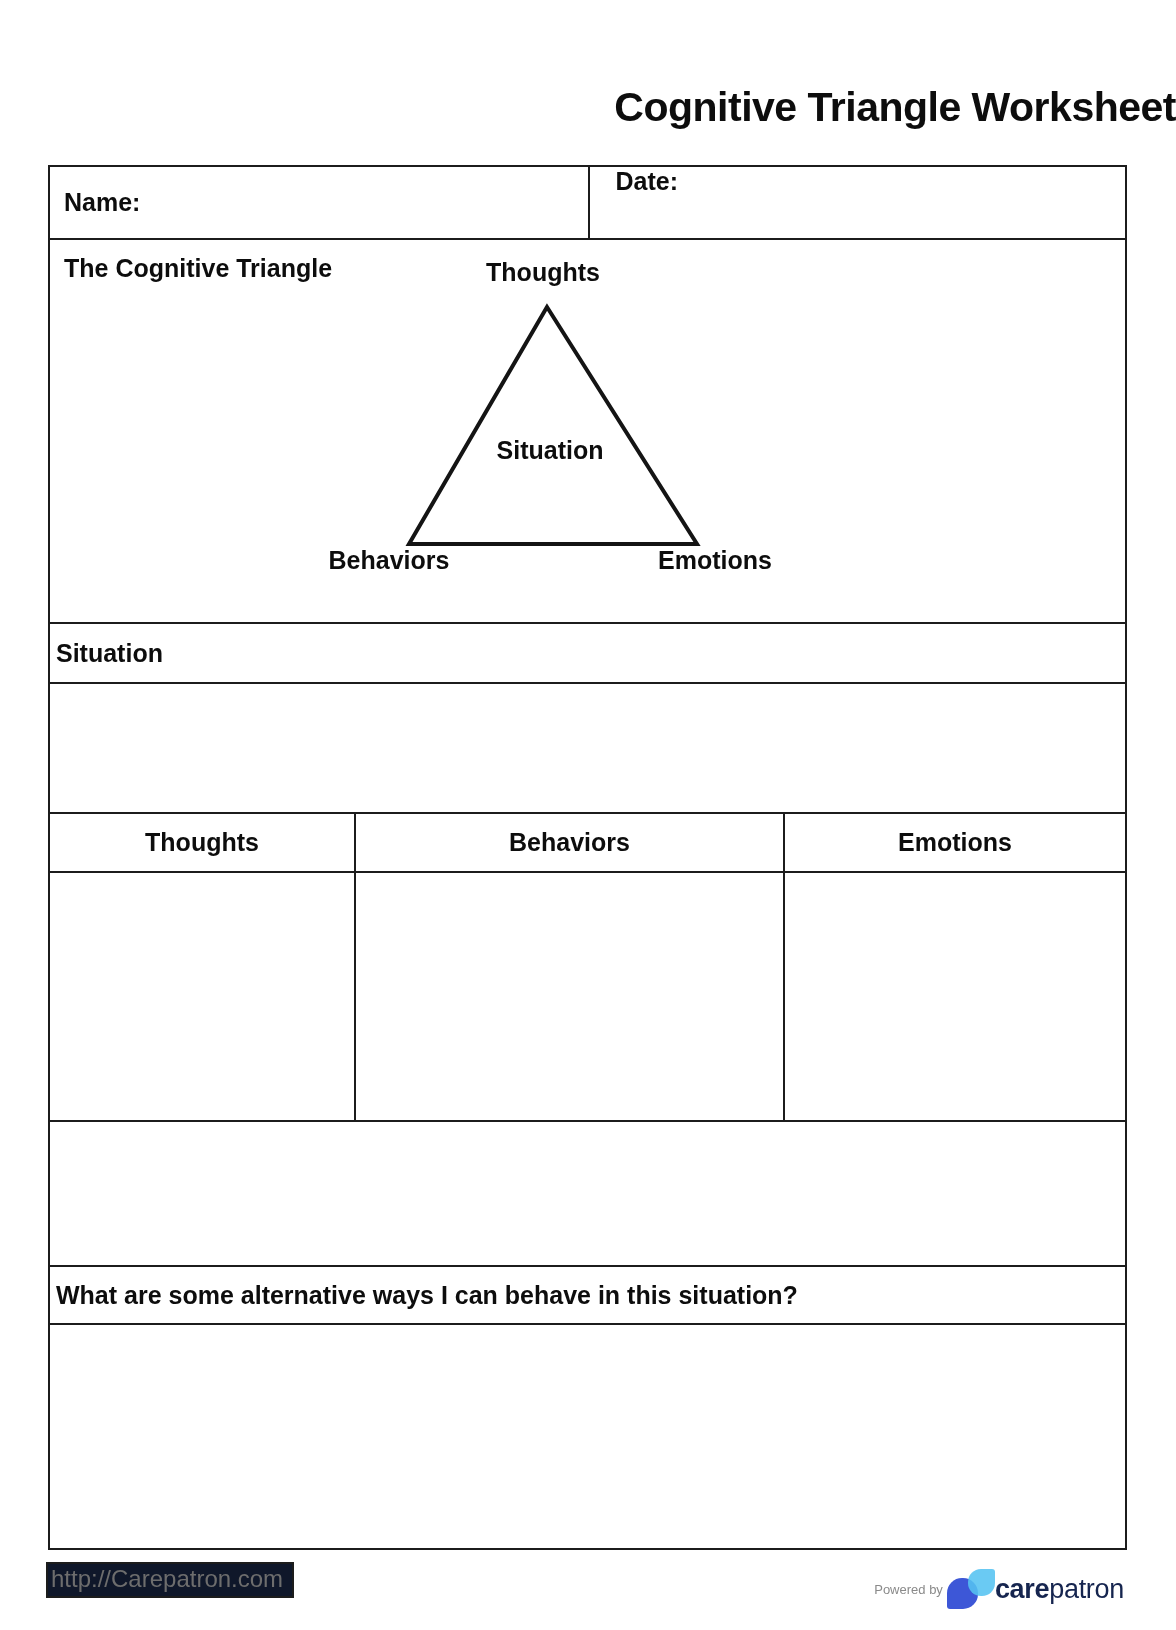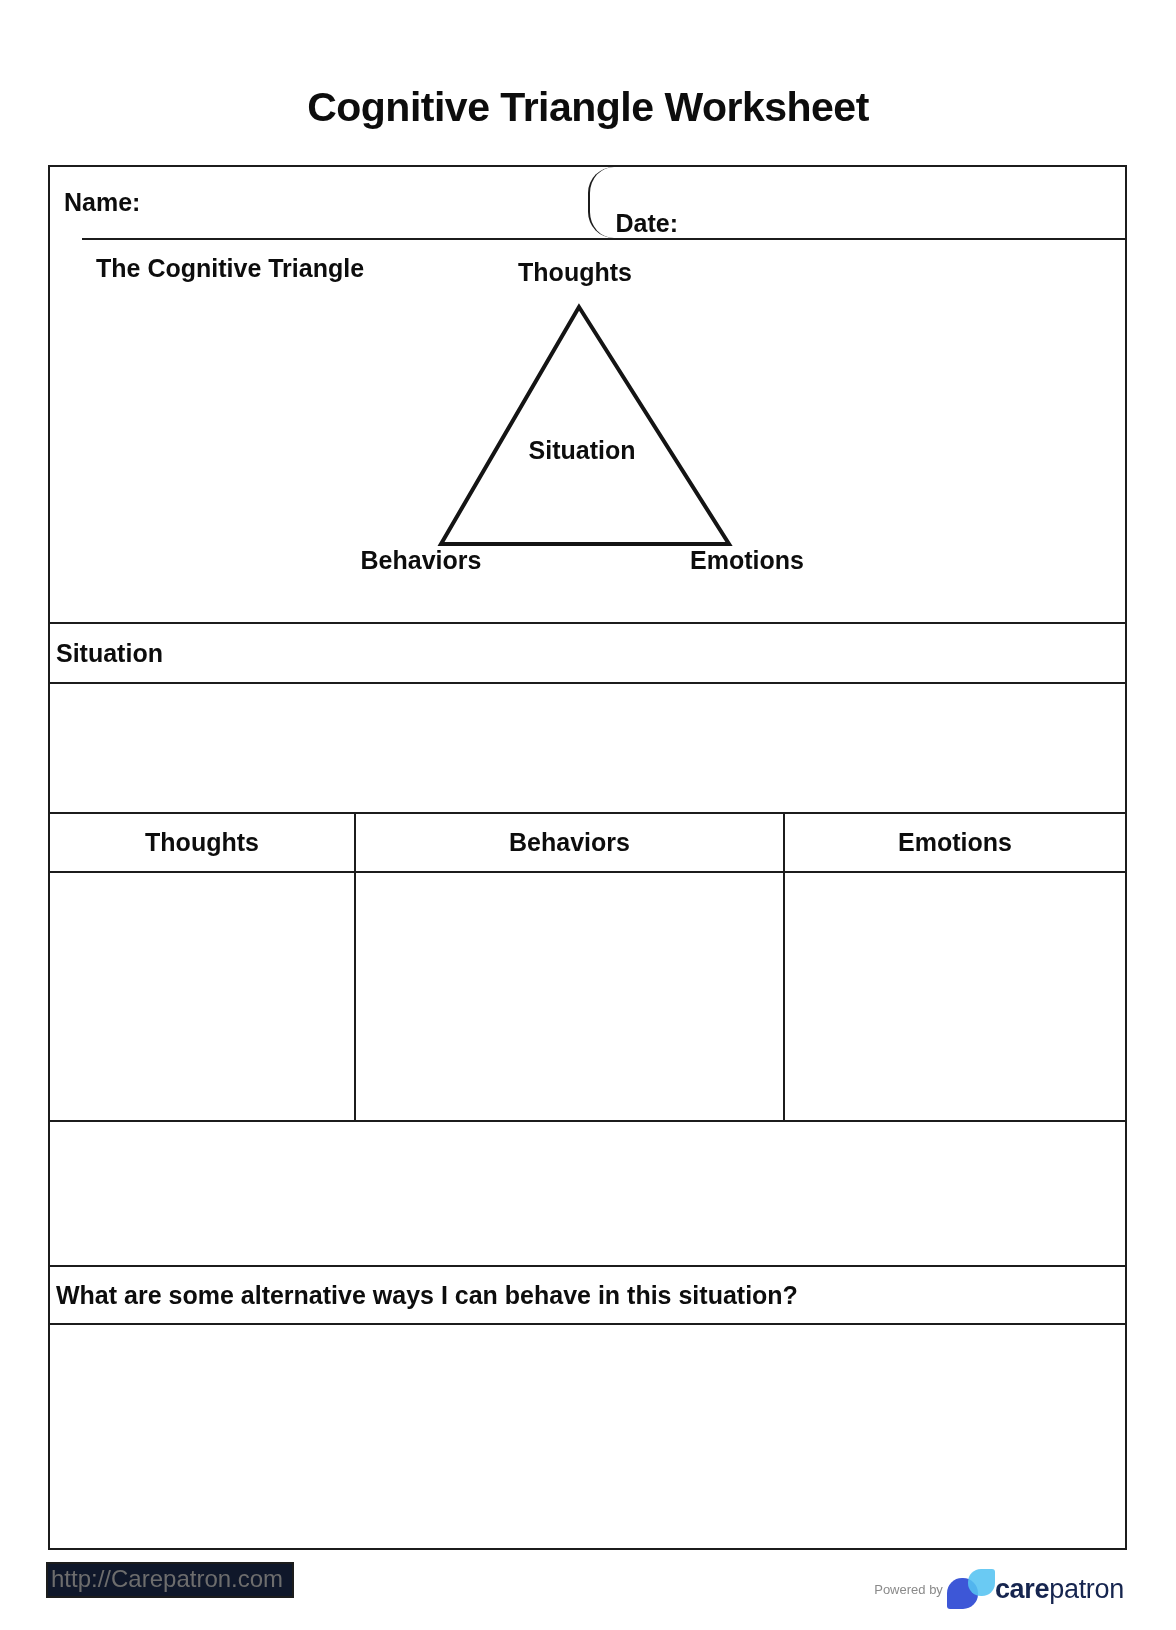--- a/index.html
+++ b/index.html
@@ -7,40 +7,40 @@
     position:relative;
     width:1176px;height:1630px;
     background:#ffffff;
     font-family:"Liberation Sans", sans-serif;
     color:#111;
     overflow:hidden;
     margin:0 auto;
   }
   .page-title{
     position:absolute;top:84px;left:0;width:100%;
-    text-align:center;
+    text-align:right;
     font-size:41px;font-weight:700;letter-spacing:-0.5px;color:#0d0d0d;
   }
   .sheet{
     position:absolute;left:48px;top:165px;width:1079px;height:1385px;
     border:2px solid #1c1c1c;
     box-sizing:border-box;
     display:flex;flex-direction:column;
   }
   .row{box-sizing:border-box;position:relative;}
   .row + .row{border-top:2px solid #1c1c1c;}
   .bold-label{font-weight:700;font-size:25px;color:#0d0d0d;}
 
   
   .row-namedate{height:71px;display:flex;}
   .cell-name{width:50%;display:flex;align-items:center;padding-left:14px;box-sizing:border-box;}
-  .cell-date{width:50%;display:flex;align-items:flex-end;padding-left:26px;box-sizing:border-box;border-left:2px solid #1c1c1c;border-radius:26px;}
+  .cell-date{width:50%;display:flex;align-items:flex-start;padding-left:26px;box-sizing:border-box;border-left:2px solid #1c1c1c;}
 
   
-  .row-triangle{height:384px;margin-left:32px;}
+  .row-triangle{height:384px;}
   .triangle-heading{position:absolute;left:14px;top:14px;}
   .tri-svg{position:absolute;left:0;top:0;}
   .tri-label{position:absolute;transform:translate(-50%,0);white-space:nowrap;}
 
   
   .row-situation-header{height:60px;display:flex;align-items:center;padding-left:6px;}
   .row-situation-box{height:130px;}
 
   
   .row-cols-header{height:59px;display:flex;}

